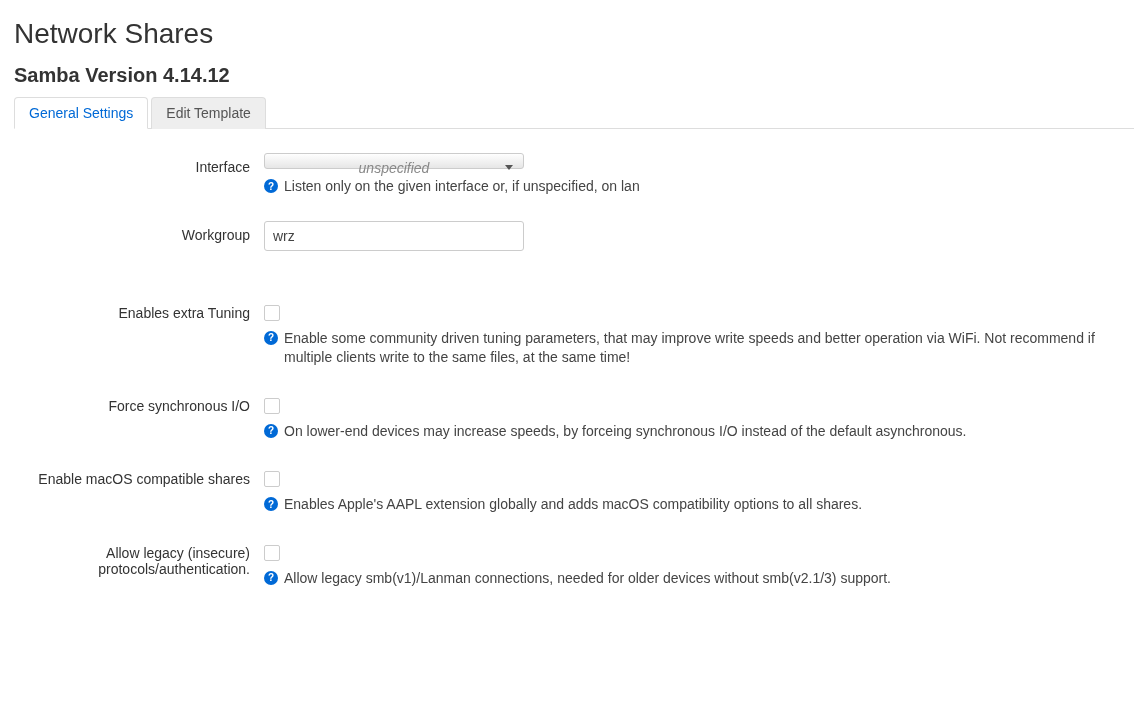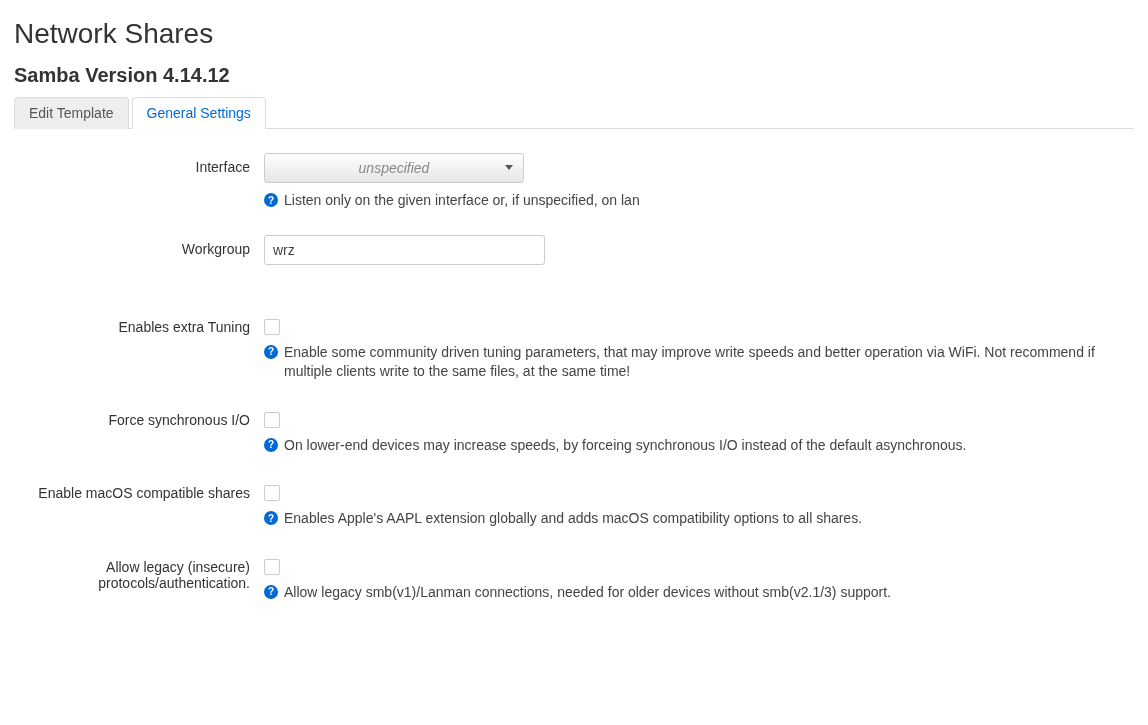--- a/index.html
+++ b/index.html
@@ -58,21 +58,21 @@
     padding-top: 6px;
     color: #333;
     font-size: 14px;
   }
   .form-value {
     flex: 1;
     max-width: 870px;
   }
   .select-box {
     width: 260px;
-    height: 30px;
+    height: 16px;
     border: 1px solid #ccc;
     border-radius: 3px;
     background: linear-gradient(#fefefe, #e6e6e6);
     position: relative;
     text-align: center;
     font-style: italic;
     color: #888;
     line-height: 28px;
     font-size: 14px;
     cursor: pointer;
@@ -81,21 +81,21 @@
     position: absolute;
     right: 10px;
     top: 11px;
     width: 0; height: 0;
     border-left: 4px solid transparent;
     border-right: 4px solid transparent;
     border-top: 5px solid #555;
     font-style: normal;
   }
   .text-input {
-    width: 281px;
+    width: 260px;
     height: 30px;
     border: 1px solid #ccc;
     border-radius: 3px;
     padding: 0 8px;
     font-size: 14px;
     color: #444;
   }
   .text-input::placeholder { color: #999; }
   .checkbox {
     width: 16px;
@@ -135,22 +135,22 @@
     line-height: 1.4;
   }
 </style>
 </head>
 <body>
 
 <h1>Network Shares</h1>
 <h2>Samba Version 4.14.12</h2>
 
 <div class="tabs">
+  <div class="tab active">General Settings</div>
   <div class="tab">Edit Template</div>
-  <div class="tab active">General Settings</div>
 </div>
 
 <div class="form-row">
   <div class="form-label">Interface</div>
   <div class="form-value">
     <div class="select-box">
       <span>unspecified</span>
       <span class="select-caret"></span>
     </div>
     <div class="help-row">

